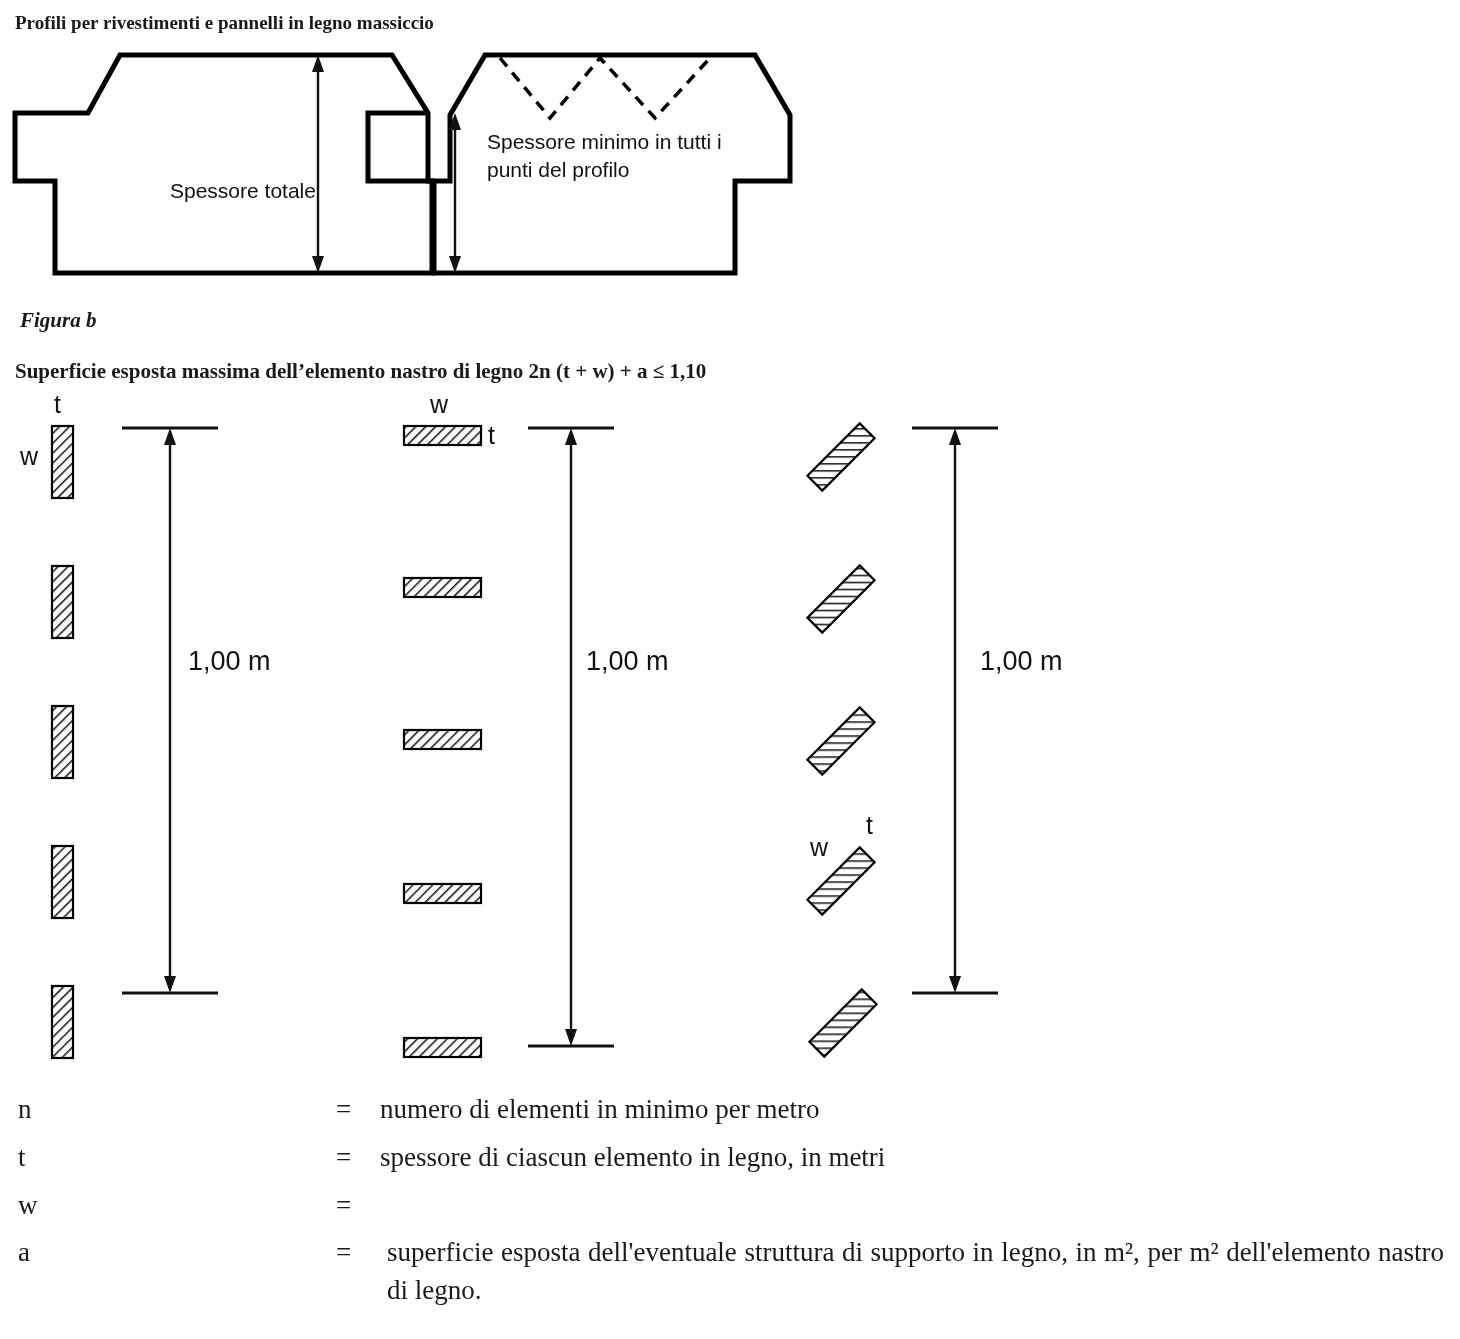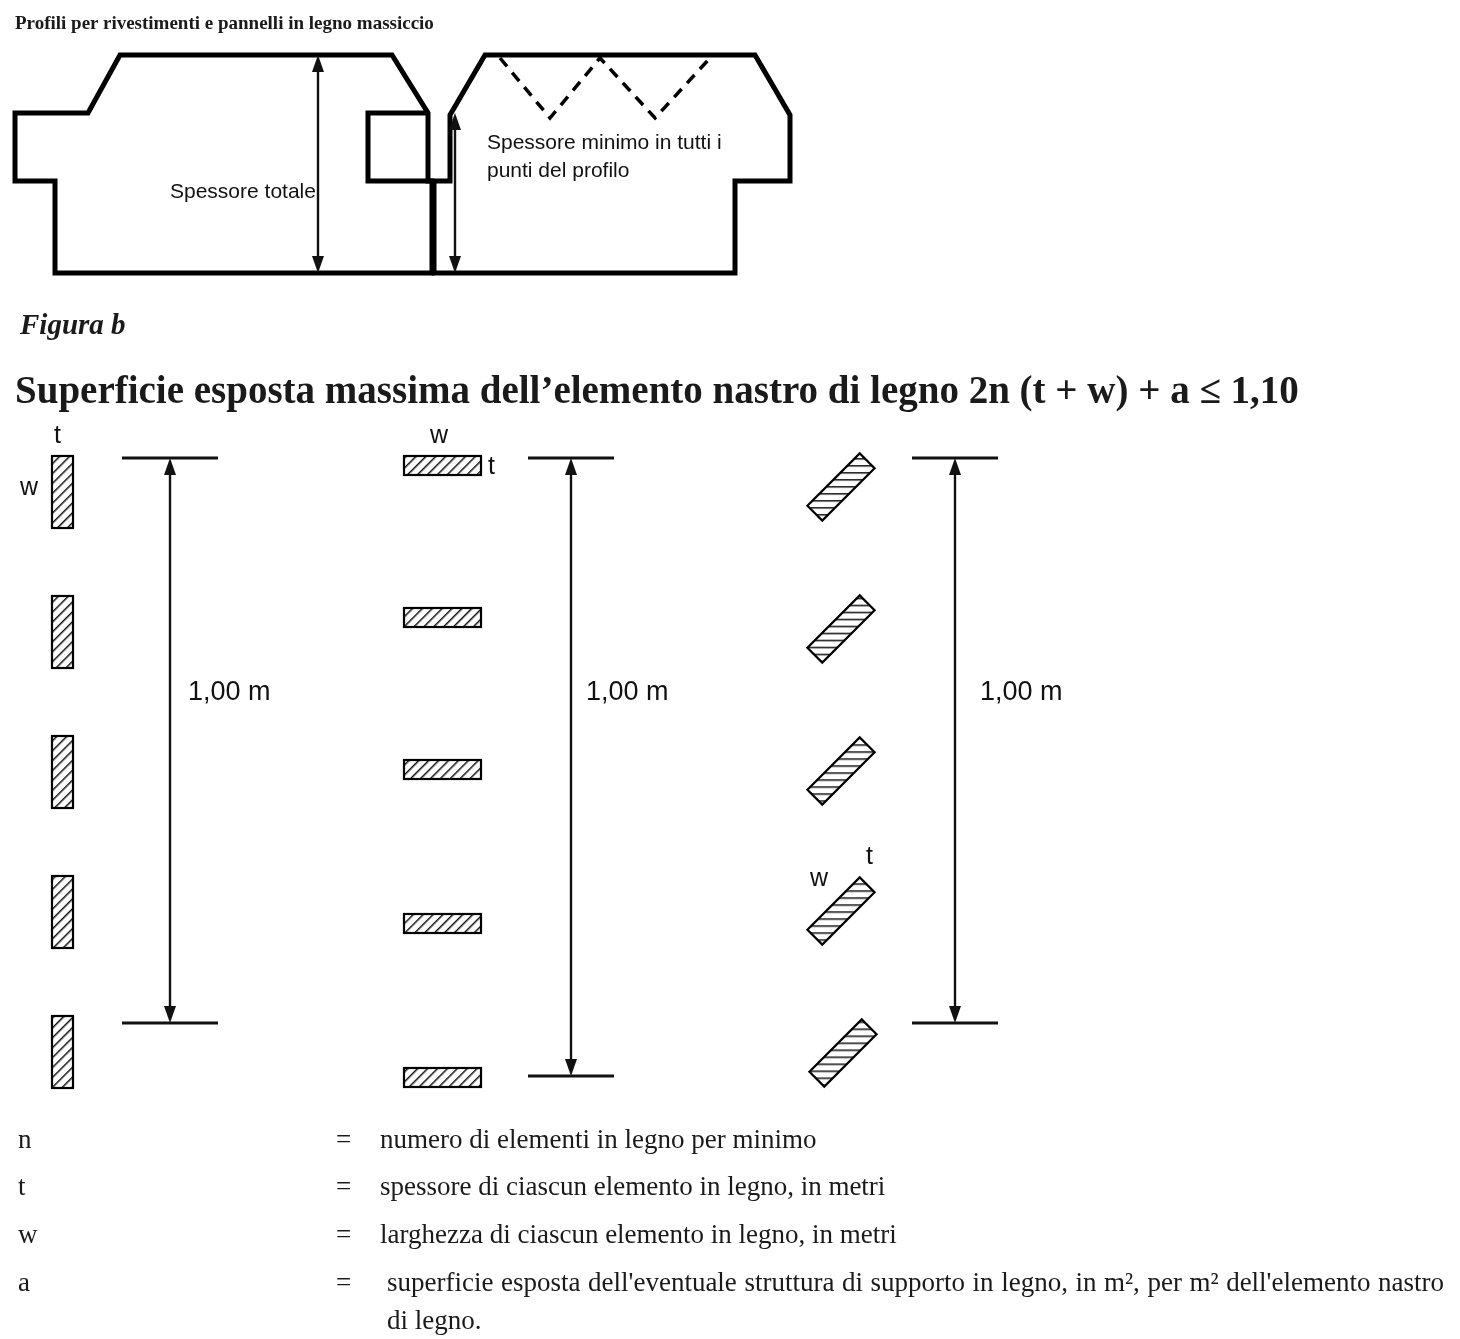--- a/index.html
+++ b/index.html
@@ -16,27 +16,27 @@
 
   .title1 {
     margin: 12px 0 0 15px;
     font-size: 19px;
     font-weight: bold;
     line-height: 1.2;
   }
   .profile-svg { display: block; margin: 8px 0 0 8px; }
   .figura {
     margin: 20px 0 0 20px;
-    font-size: 29px;
+    font-size: 21px;
     font-weight: bold;
     font-style: italic;
   }
   .title2 {
     margin: 26px 0 0 15px;
-    font-size: 39px;
+    font-size: 21px;
     font-weight: bold;
     line-height: 1.2;
   }
   .spacing-svg { display: block; margin: 2px 0 0 0; }
 
   
   .outline { fill: none; stroke: #000; stroke-width: 5; stroke-linejoin: miter; }
   .wave { fill: none; stroke: #000; stroke-width: 3.5; stroke-dasharray: 11 8; }
   .dim { stroke: #111; stroke-width: 2.4; }
   .tick { stroke: #111; stroke-width: 3; }
@@ -153,31 +153,30 @@
         <polygon class="head" points="955,607 949,590 961,590"></polygon>
         <text class="dimtext" x="980" y="284">1,00 m</text>
       </g>
     </g>
   </svg>
 
   <div class="legend">
     <div class="legend-row">
       <span class="sym">n</span>
       <span class="eq">=</span>
-      <span class="def">numero di elementi in legno per minimo</span>
+      <span class="def">numero di elementi in minimo per metro</span>
     </div>
     <div class="legend-row">
       <span class="sym">t</span>
       <span class="eq">=</span>
       <span class="def">spessore di ciascun elemento in legno, in metri</span>
     </div>
     <div class="legend-row">
       <span class="sym">w</span>
       <span class="eq">=</span>
-      <span class="def">larghezza di ciascun elemento in legno, in metri</span>
     </div>
     <div class="legend-row justify">
       <span class="sym">a</span>
       <span class="eq">=</span>
       <span class="def">superficie esposta dell'eventuale struttura di supporto in legno, in m², per m² dell'elemento nastro di legno.</span>
     </div>
   </div>
 
 </div>
 

